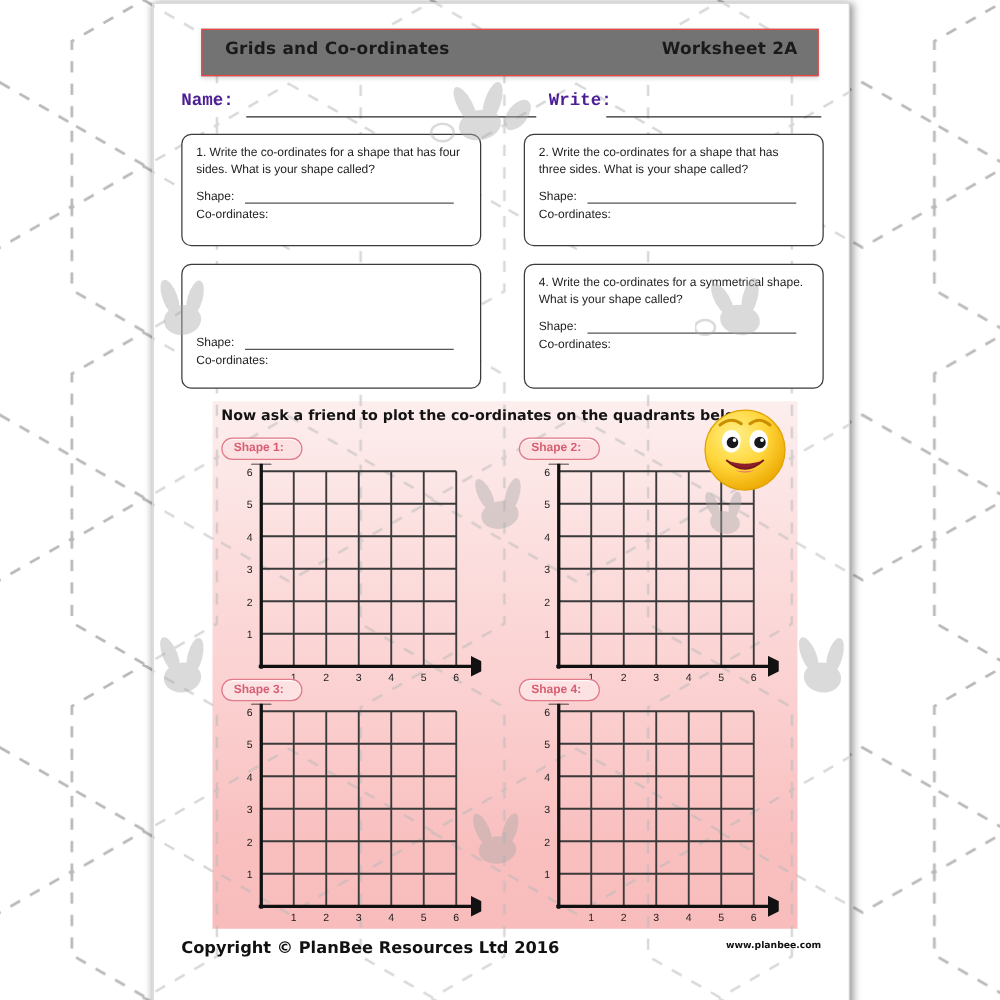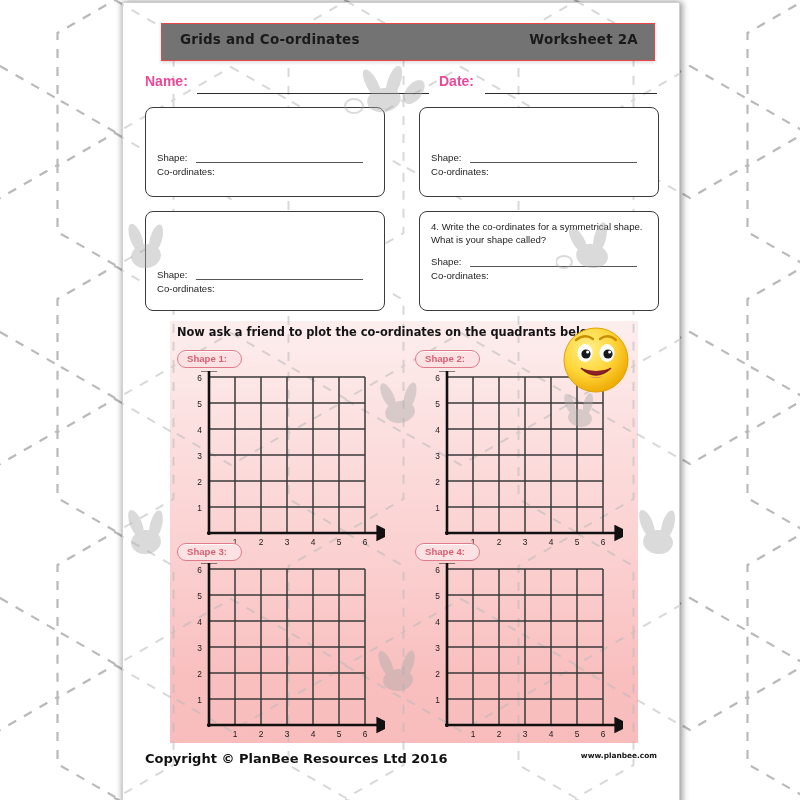--- a/index.html
+++ b/index.html
@@ -44,22 +44,22 @@
     font-family:"DejaVu Sans", sans-serif;
     font-weight:bold;font-size:13.5px;color:#1a1a1a;letter-spacing:.2px;
     white-space:nowrap;
   }
 
   .namedate{
     position:absolute;left:22px;top:70px;width:512px;height:28px;z-index:7;
   }
   .nd-label{
     position:absolute;top:0;
-    font-family:Liberation Sans, sans-serif;
-    font-weight:bold;font-size:14px;color:#ec4899;
+    font-family:Liberation Mono, monospace;
+    font-weight:bold;font-size:14px;color:#4c1d95;
   }
   .nd-rule{position:absolute;top:20px;height:0;border-bottom:1.4px solid #2a2a2a;}
 
   
   .qbox{
     position:absolute;background:#ffffff;
     border:1.4px solid #3b3b3b;border-radius:8px;z-index:7;
   }
   .qtext{
     position:absolute;left:11px;top:8px;width:214px;
@@ -134,31 +134,33 @@
   <div id="sheet-inner">
 
     <div class="title-bar">
       <div class="title-left">Grids and Co-ordinates</div>
       <div class="title-right">Worksheet 2A</div>
     </div>
 
     <div class="namedate">
       <div class="nd-label" style="left:0;">Name:</div>
       <div class="nd-rule" style="left:52px;width:232px;"></div>
-      <div class="nd-label" style="left:294px;">Date:</div>
+      <div class="nd-label" style="left:294px;">Write:</div>
       <div class="nd-rule" style="left:340px;width:172px;"></div>
     </div>
 
     <div class="qbox" style="left:22px;top:104px;width:238px;height:88px;">
+      <div class="qtext">1. Write the co-ordinates for a shape that has four sides. What is your shape called?</div>
       <div class="shape-line" style="top:44px;">Shape:</div>
       <div class="shape-rule" style="left:50px;top:54px;width:167px;"></div>
       <div class="coord-line" style="top:58px;">Co-ordinates:</div>
     </div>
 
     <div class="qbox" style="left:296px;top:104px;width:238px;height:88px;">
+      <div class="qtext">2. Write the co-ordinates for a shape that has three sides. What is your shape called?</div>
       <div class="shape-line" style="top:44px;">Shape:</div>
       <div class="shape-rule" style="left:50px;top:54px;width:167px;"></div>
       <div class="coord-line" style="top:58px;">Co-ordinates:</div>
     </div>
 
     <div class="qbox" style="left:22px;top:208px;width:238px;height:98px;">
       <div class="shape-line" style="top:57px;">Shape:</div>
       <div class="shape-rule" style="left:50px;top:67px;width:167px;"></div>
       <div class="coord-line" style="top:71px;">Co-ordinates:</div>
     </div>

